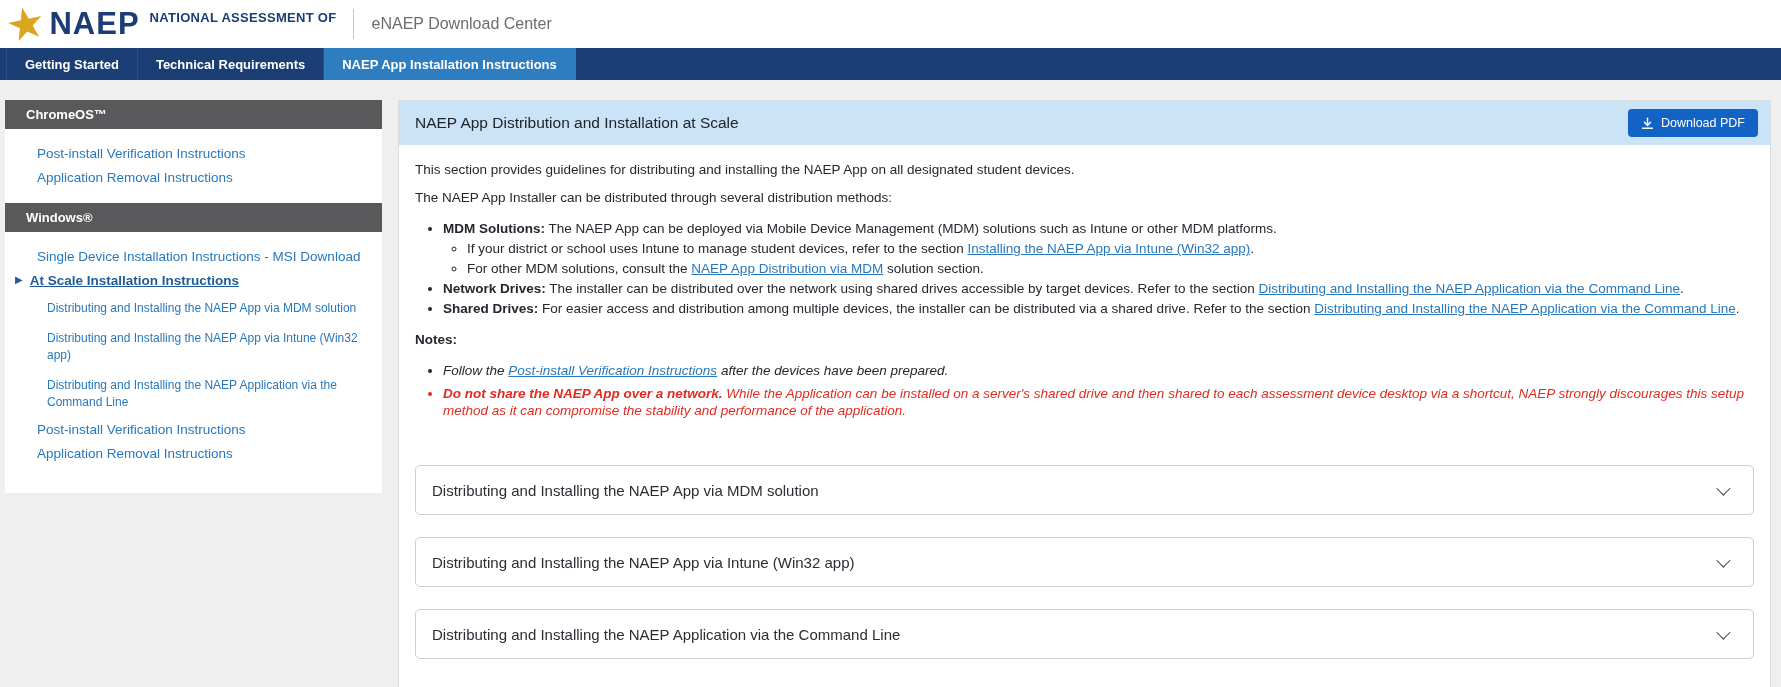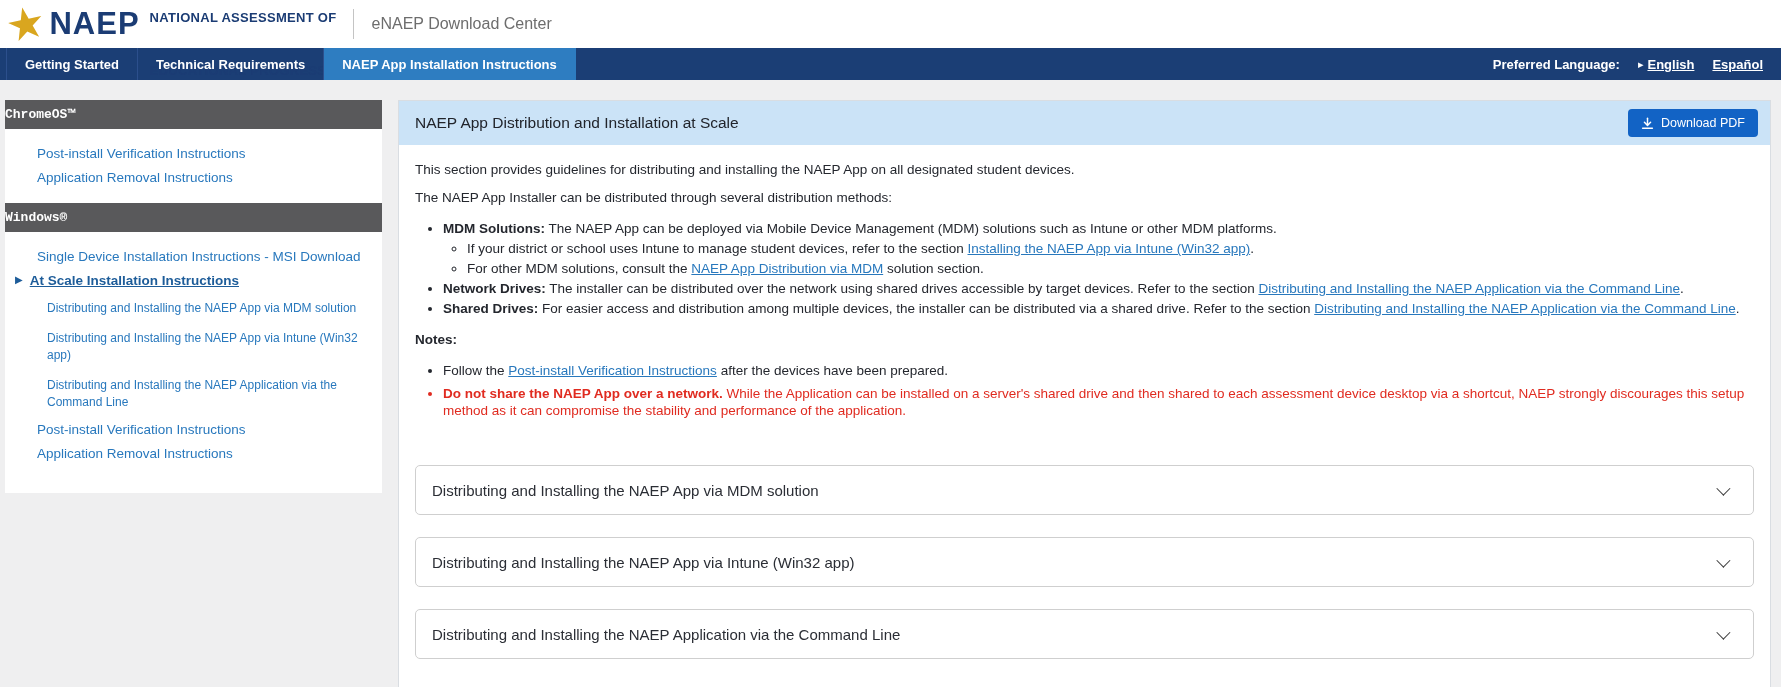--- a/index.html
+++ b/index.html
@@ -28,21 +28,21 @@
   .lang-sel { display:flex; align-items:center; gap:4px; }
   .lang-arrow { color:#ffffff; font-size:11px; }
   .lang-link { color:#ffffff; font-size:13px; font-weight:600; text-decoration:underline; cursor:pointer; }
   .lang-link.selected { font-weight:bold; }
 
   
   .layout { display:flex; align-items:flex-start; padding:20px 10px 0 5px; gap:16px; }
 
   
   .sidebar { width:377px; background:#ffffff; padding-bottom:14px; flex-shrink:0; }
-  .side-header { background:#59595b; color:#ffffff; font-size:13px; font-weight:bold; padding:7px 0;font-family:Liberation Mono, monospace; }
+  .side-header { background:#59595b; color:#ffffff; font-size:13px; font-weight:bold; padding:7px 21px; }
   .side-list { list-style:none; padding:12px 10px 14px 0; }
   .side-list li { position:relative; }
   .side-link { display:block; color:#2878bd; font-size:13.5px; line-height:17px; padding:3.5px 6px 3.5px 32px;
                text-decoration:none; cursor:pointer; }
   .active-row { display:flex; align-items:flex-start; padding:4px 0 4px 10px; }
   .active-marker { color:#1d5c99; font-size:10px; line-height:16px; margin-right:5px; }
   .side-link.active { color:#1d5c99; font-weight:bold; text-decoration:underline; padding:0 0 0 2px; }
   .side-link.sub { font-size:12px; padding:6.5px 6px 6.5px 42px; }
 
   
@@ -53,21 +53,21 @@
   .download-btn { display:flex; align-items:center; gap:7px; background:#1263c5; color:#ffffff; border:none;
                   border-radius:4px; font-size:12.5px; font-family:inherit; padding:7px 13px; cursor:pointer; }
   .panel-body { padding:16px 16px 20px 16px; font-size:13.5px; color:#24272e; line-height:17px; }
   .panel-body p { margin-bottom:11px; }
   .methods { margin:14px 0 10px 0; padding-left:28px; }
   .methods > li { margin-bottom:3px; }
   .subs { list-style-type:circle; padding-left:24px; margin:3px 0 3px 0; }
   .subs li { margin:3px 0; }
   .content-link { color:#2878bd; text-decoration:underline; cursor:pointer; }
   .notes-label { font-weight:bold; margin-top:14px; }
-  .notes { margin:14px 0 0 0; padding-left:28px; }
+  .notes { margin:14px 0 0 0; padding-left:28px;font-style:italic; }
   .notes li { margin-bottom:6px; }
   .warning { color:#e02b20; }
   .warning strong { color:#e02b20; }
 
   
   .accordions { margin-top:46px; }
   .accordion { height:50px; border:1px solid #cfcfcf; border-radius:5px; display:flex; align-items:center;
                justify-content:space-between; padding:0 26px 0 16px; margin-bottom:22px; cursor:pointer;
                background:#ffffff; }
   .acc-title { font-size:15px; color:#2b2e35; }
@@ -88,28 +88,20 @@
   </div>
   <span class="hdr-divider"></span>
   <span class="site-title">eNAEP Download Center</span>
 </header>
 
 <nav class="navbar">
   <div class="tabs">
     <a class="tab">Getting Started</a>
     <a class="tab">Technical Requirements</a>
     <a class="tab active">NAEP App Installation Instructions</a>
-  </div>
-  <div class="lang">
-    <span class="lang-label">Preferred Language:</span>
-    <span class="lang-sel">
-      <span class="lang-arrow">▸</span>
-      <a class="lang-link selected">English</a>
-    </span>
-    <a class="lang-link">Español</a>
   </div>
 </nav>
 
 <div class="layout">
 
   <aside class="sidebar">
     <div class="side-header">ChromeOS™</div>
     <ul class="side-list">
       <li>
           <a class="side-link">Post-install Verification Instructions</a>

